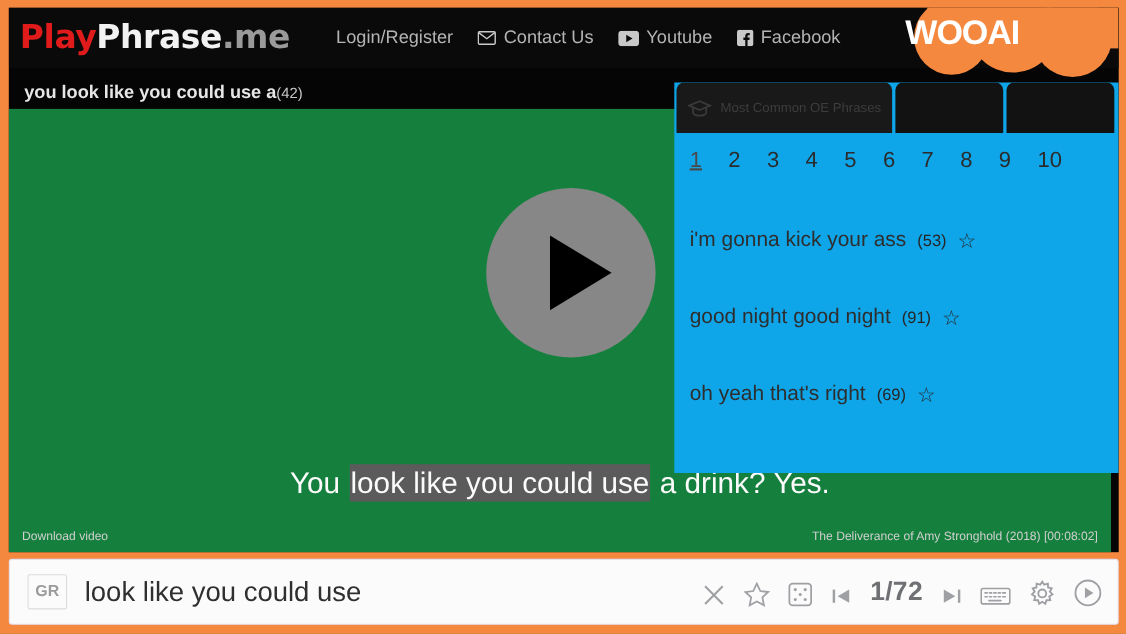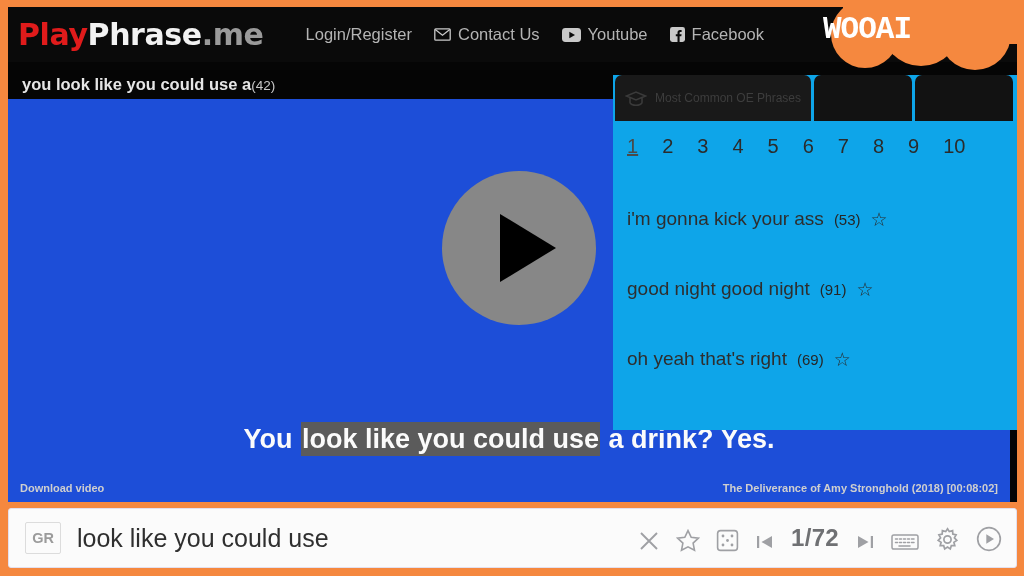--- a/index.html
+++ b/index.html
@@ -77,22 +77,21 @@
     font-size: 13.5px;
     font-weight: 400;
     margin-left: 0;
   }
 
   
   .stage {
     position: absolute;
     left: 0; top: 92px;
     width: 1002px; height: 403px;
-    background: #1d4ed8;
-    font-weight: bold;
+    background: #15803d;
   }
   .play-btn {
     position: absolute;
     left: 434px; top: 72px;
     width: 154px; height: 154px;
     border-radius: 50%;
     background: #878787;
     cursor: pointer;
   }
   .play-btn::after {
@@ -192,21 +191,21 @@
     width: 214px; height: 84px;
     pointer-events: none;
   }
   .woo-text {
     position: absolute;
     left: 20px; top: 12px;
     font-size: 31px;
     font-weight: 700;
     color: #ffffff;
     letter-spacing: -1px;
-    font-family: Liberation Mono, monospace;
+    font-family: Liberation Sans, sans-serif;
   }
 
   
   .searchbar {
     position: absolute;
     left: 8px; top: 508px;
     width: 1009px; height: 60px;
     background: #fbfbfb;
     border: 1px solid #e3e0ef;
     border-radius: 3px;

